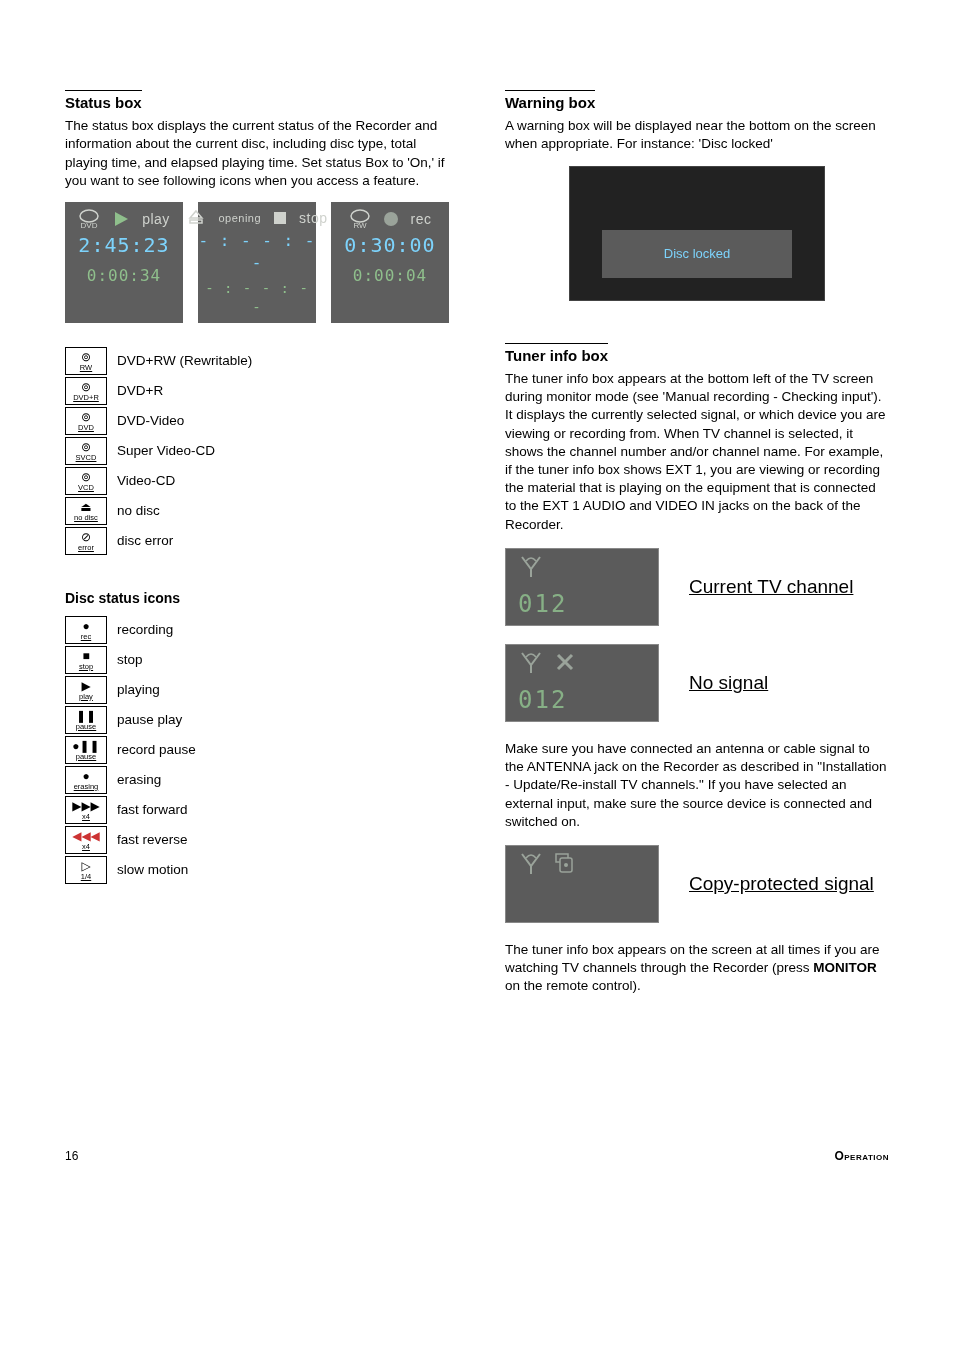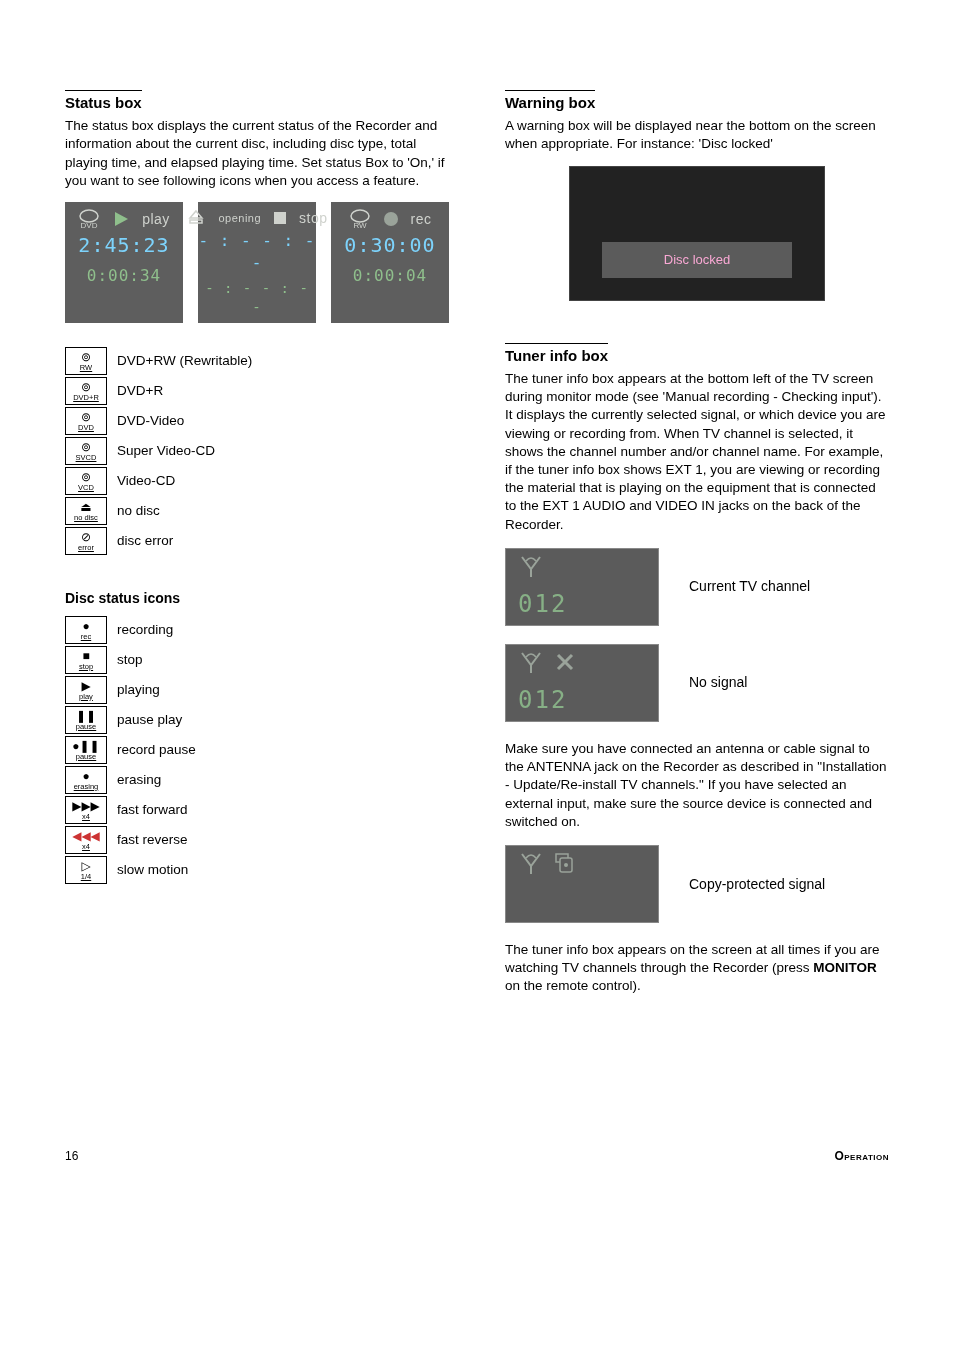--- a/index.html
+++ b/index.html
@@ -50,35 +50,35 @@
     .icon-cell .txt { font-size:7.5px; margin-top:1px; text-decoration: underline;}
     .icon-label { font-size:13.5px; }
     .dark-img {
       background:#222; border:1px solid #444;
       width:256px; height:135px;
       display:flex; align-items:flex-end; justify-content:center;
       padding-bottom:22px;
       margin: 10px auto 24px auto;
     }
     .dark-img-inner {
-      background:#5b5b5b; color:#f9a8d4;
-      width: 190px; height:36px;
+      background:#5b5b5b; color:#7dd3fc;
+      width: 190px; height:48px;
       display:flex; align-items:center; justify-content:center;
       font-size:13px; font-family: Arial, sans-serif;
     }
     .tuner-box {
       background:#5b5b5b;
       border:1px solid #888;
       width:154px; height:78px;
       display:flex; flex-direction:column;
     }
     .tuner-top { flex:0 0 34px; display:flex; align-items:center; gap:10px; padding-left:12px; color:#9aa39a;}
     .tuner-bottom { flex:1; color:#87b086; font-size:24px; font-family:"DejaVu Sans Mono","Lucida Console",monospace; letter-spacing:2px; display:flex; align-items:center; padding-left:12px;}
     .tuner-row { display:flex; align-items:center; gap:30px; margin: 14px 0 18px 0;}
-    .tuner-label { font-size:14px; }
+    .tuner-label { font-size:19px;text-decoration:underline; }
     .footer { margin-top: 140px; font-size:12px; display:flex; align-items:baseline; gap:6px;justify-content:space-between;}
     .footer .pg { font-weight:normal; }
     .footer .sect { font-variant: small-caps; font-weight:bold; letter-spacing:0.5px;}
     svg { display:block; }
   </style>
 </head>
 <body>
 
 <div class="cols">
 

